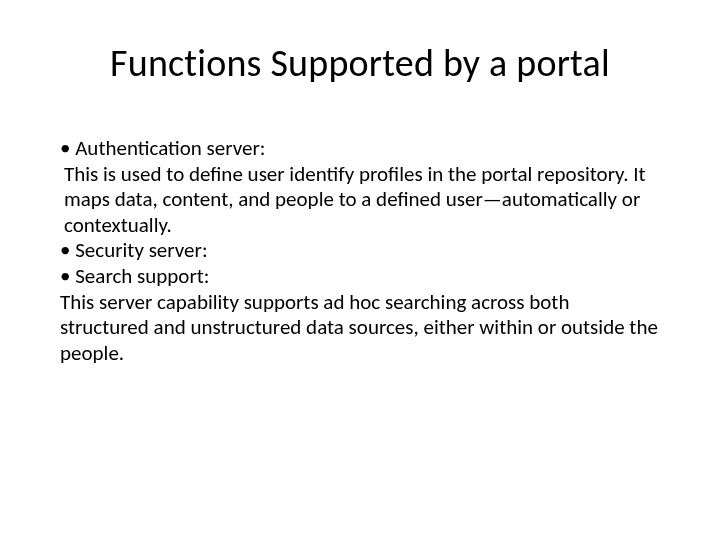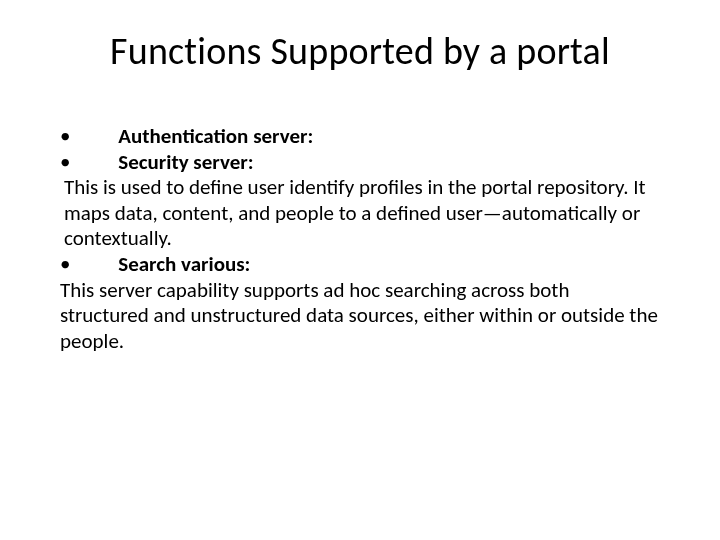--- a/index.html
+++ b/index.html
@@ -8,60 +8,59 @@
     width: 720px;
     height: 540px;
     background: #ffffff;
     font-family: Calibri, "Segoe UI", Arial, sans-serif;
     color: #000;
   }
   .slide {
     box-sizing: border-box;
     width: 720px;
     height: 540px;
-    padding: 28px 60px 40px 60px;
+    padding: 40px 60px 40px 60px;
   }
   .title {
     font-size: 38px;
     font-weight: 400;
     text-align: center;
     margin: 0 0 50px 0;
     letter-spacing: 0.2px;
   }
   .body {
     font-size: 21px;
     line-height: 1.22;
   }
   .heading {
-    font-weight: 700;
-    margin-left: 43px;
+    font-weight: 400;
   }
   .para {
     margin: 0;
   }
   .indent {
     padding-left: 4px;
   }
 </style>
 </head>
 <body>
 
 <div class="slide">
   <h1 class="title">Functions Supported by a portal</h1>
 
   <div class="body">
 
     <p class="para">
       <span>• </span><span class="heading">Authentication server:</span>
     </p>
+    <p class="para indent"> This is used to define user identify profiles in the portal repository. It maps data, content, and people to a defined user—automatically or contextually.</p>
+
     <p class="para">
       <span>• </span><span class="heading">Security server:</span>
     </p>
 
-    <p class="para indent"> This is used to define user identify profiles in the portal repository. It maps data, content, and people to a defined user—automatically or contextually.</p>
-
     <p class="para">
-      <span>• </span><span class="heading">Search various:</span>
+      <span>• </span><span class="heading">Search support:</span>
     </p>
     <p class="para">This server capability supports ad hoc searching across both structured and unstructured data sources, either within or outside the people.</p>
 
   </div>
 </div>
 
 </body></html>

